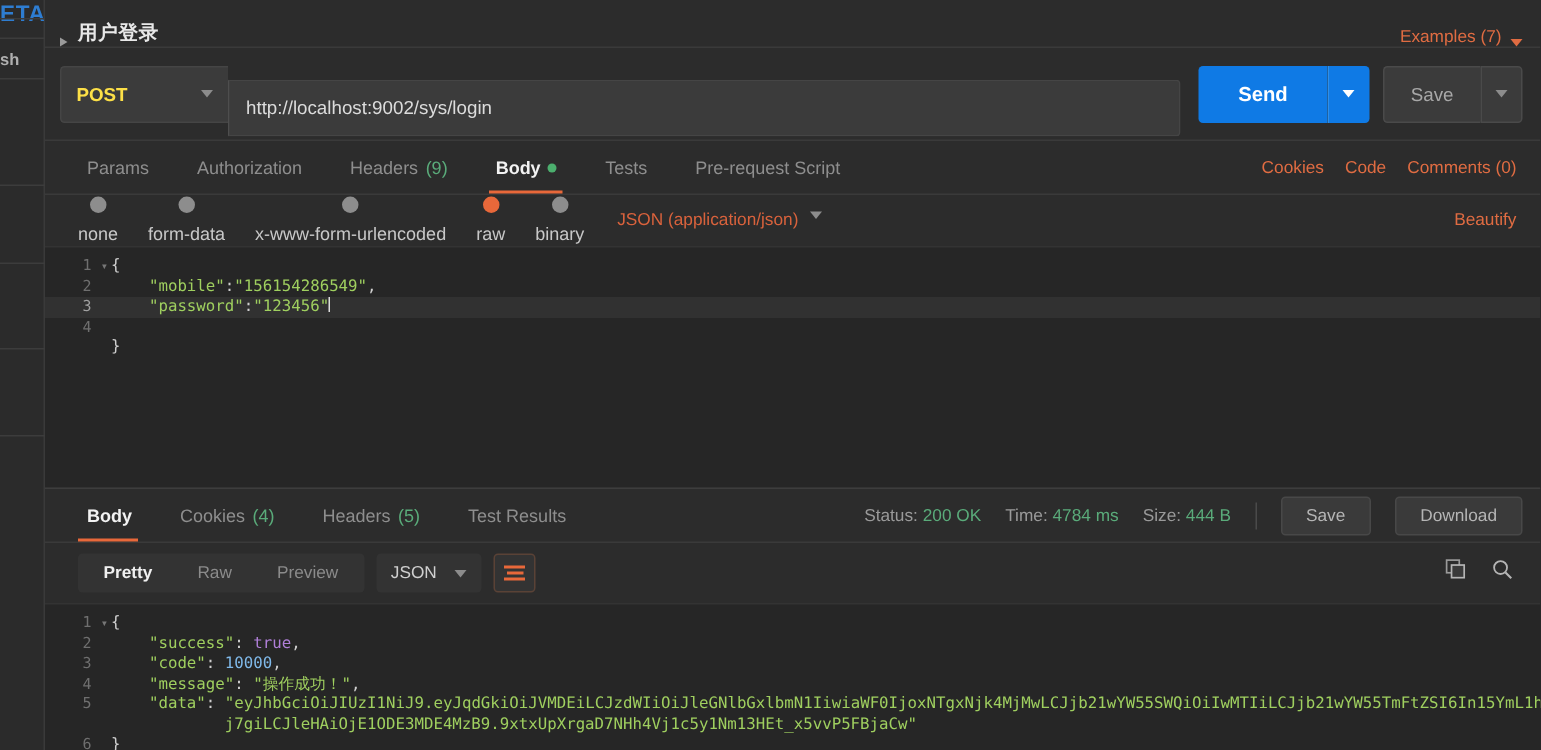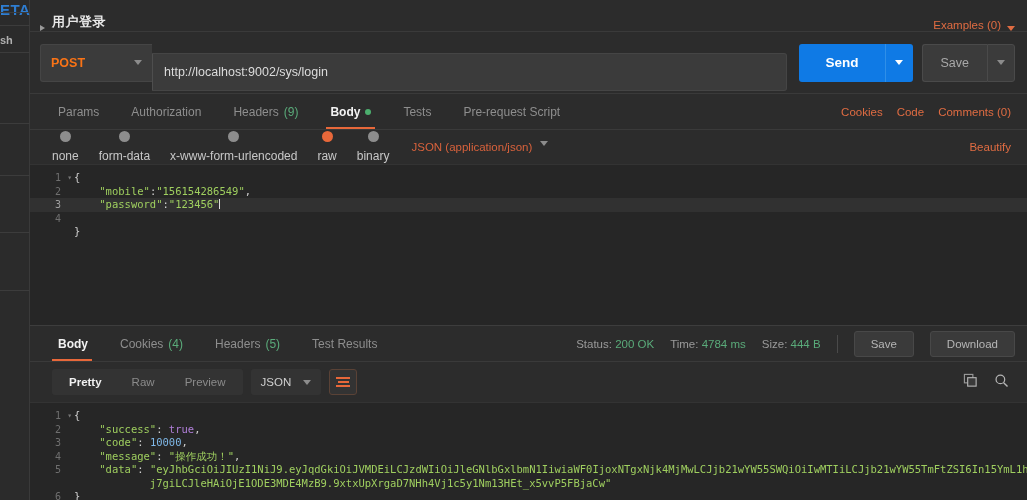--- a/index.html
+++ b/index.html
@@ -64,21 +64,21 @@
     padding: 0 12px 0 10px; gap: 0;
     border-bottom: 1px solid #3a3a3a;
   }
   .method-box {
     width: 112px; height: 38px; flex: 0 0 112px;
     background: #3b3b3b;
     border: 1px solid #454545; border-right: none;
     border-radius: 3px 0 0 3px;
     display: flex; align-items: center; padding: 0 10px;
   }
-  .method-label { font-size: 12.5px; color: #f97316; font-weight: bold; flex: 1 1 auto; }
+  .method-label { font-size: 12.5px; color: #fde047; font-weight: bold; flex: 1 1 auto; }
   .caret-down-g {
     width: 0; height: 0;
     border-top: 5px solid #8c8c8c;
     border-left: 4px solid transparent;
     border-right: 4px solid transparent;
   }
   .url-box {
     flex: 1 1 auto; height: 38px; min-width: 0;
     background: #3b3b3b;
     border: 1px solid #454545; border-left: 1px solid #4e4e4e;
@@ -257,21 +257,21 @@
     <div class="sliver-rule" style="top:232px;"></div>
     <div class="sliver-rule" style="top:290px;"></div>
   </div>
 
   <div class="main">
 
     <div class="req-title-row">
       <div class="caret-right"></div>
       <div class="req-title">用户登录</div>
       <div class="spacer"></div>
-      <div class="examples">Examples (0)</div>
+      <div class="examples">Examples (7)</div>
       <div class="caret-down-o"></div>
     </div>
 
     <div class="url-row">
       <div class="method-box">
         <div class="method-label">POST</div>
         <div class="caret-down-g"></div>
       </div>
       <div class="url-box">
         <div class="url-text">http://localhost:9002/sys/login</div>

